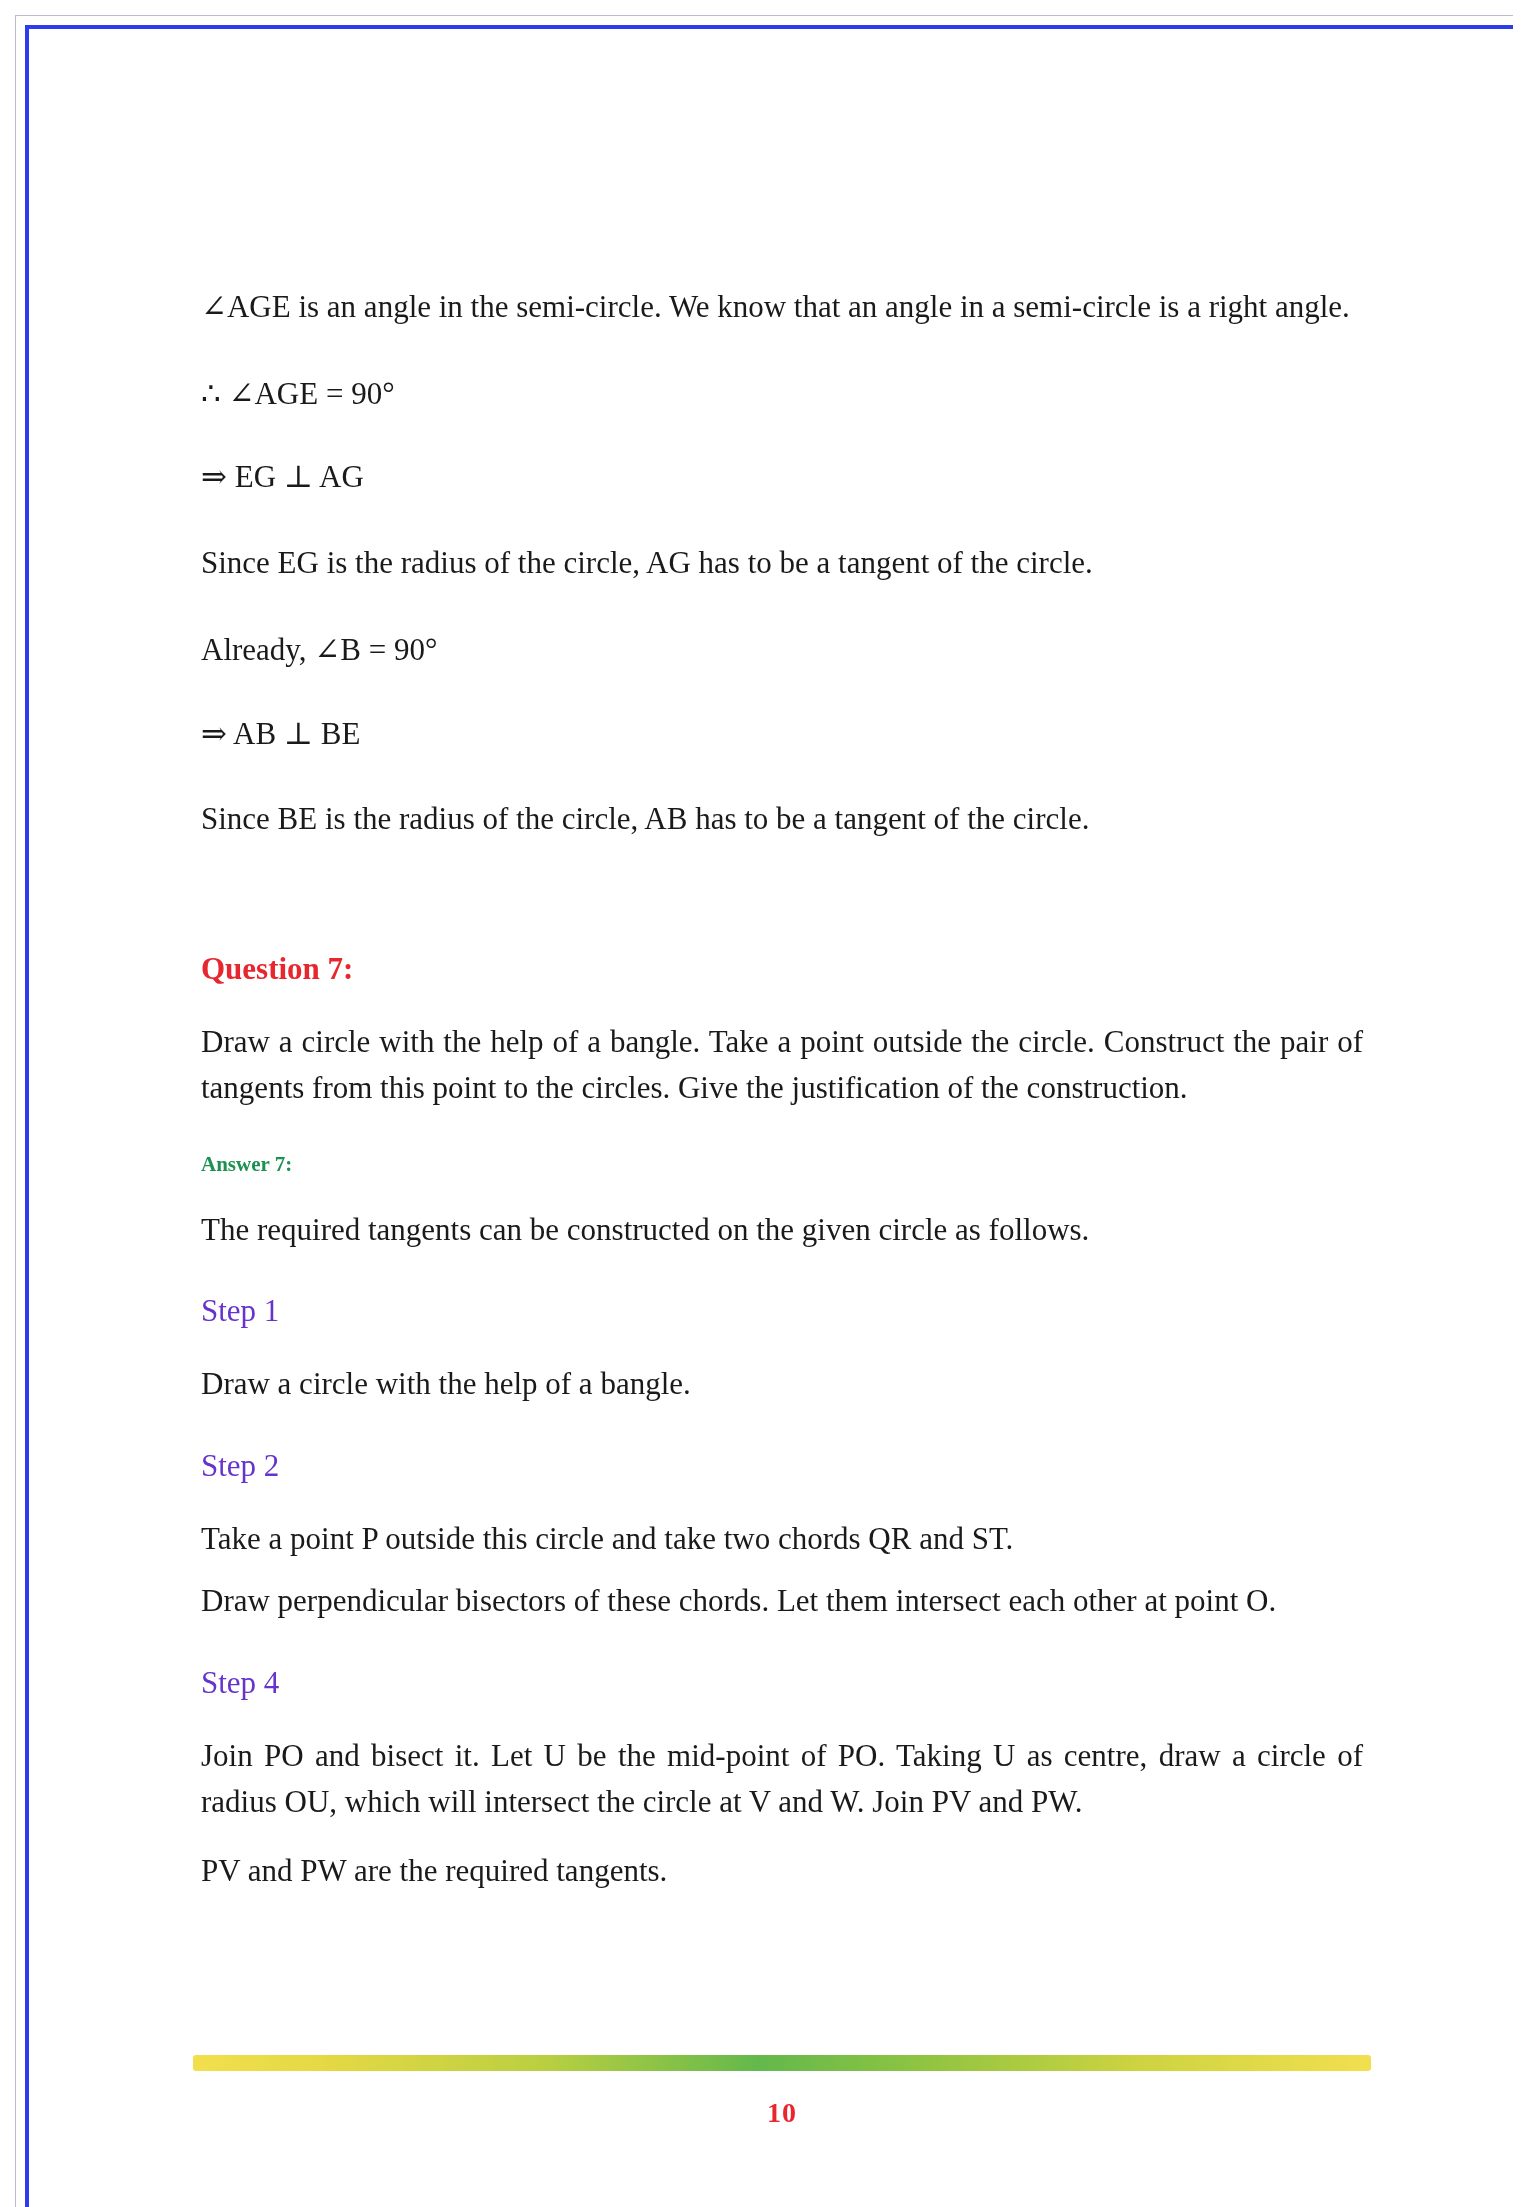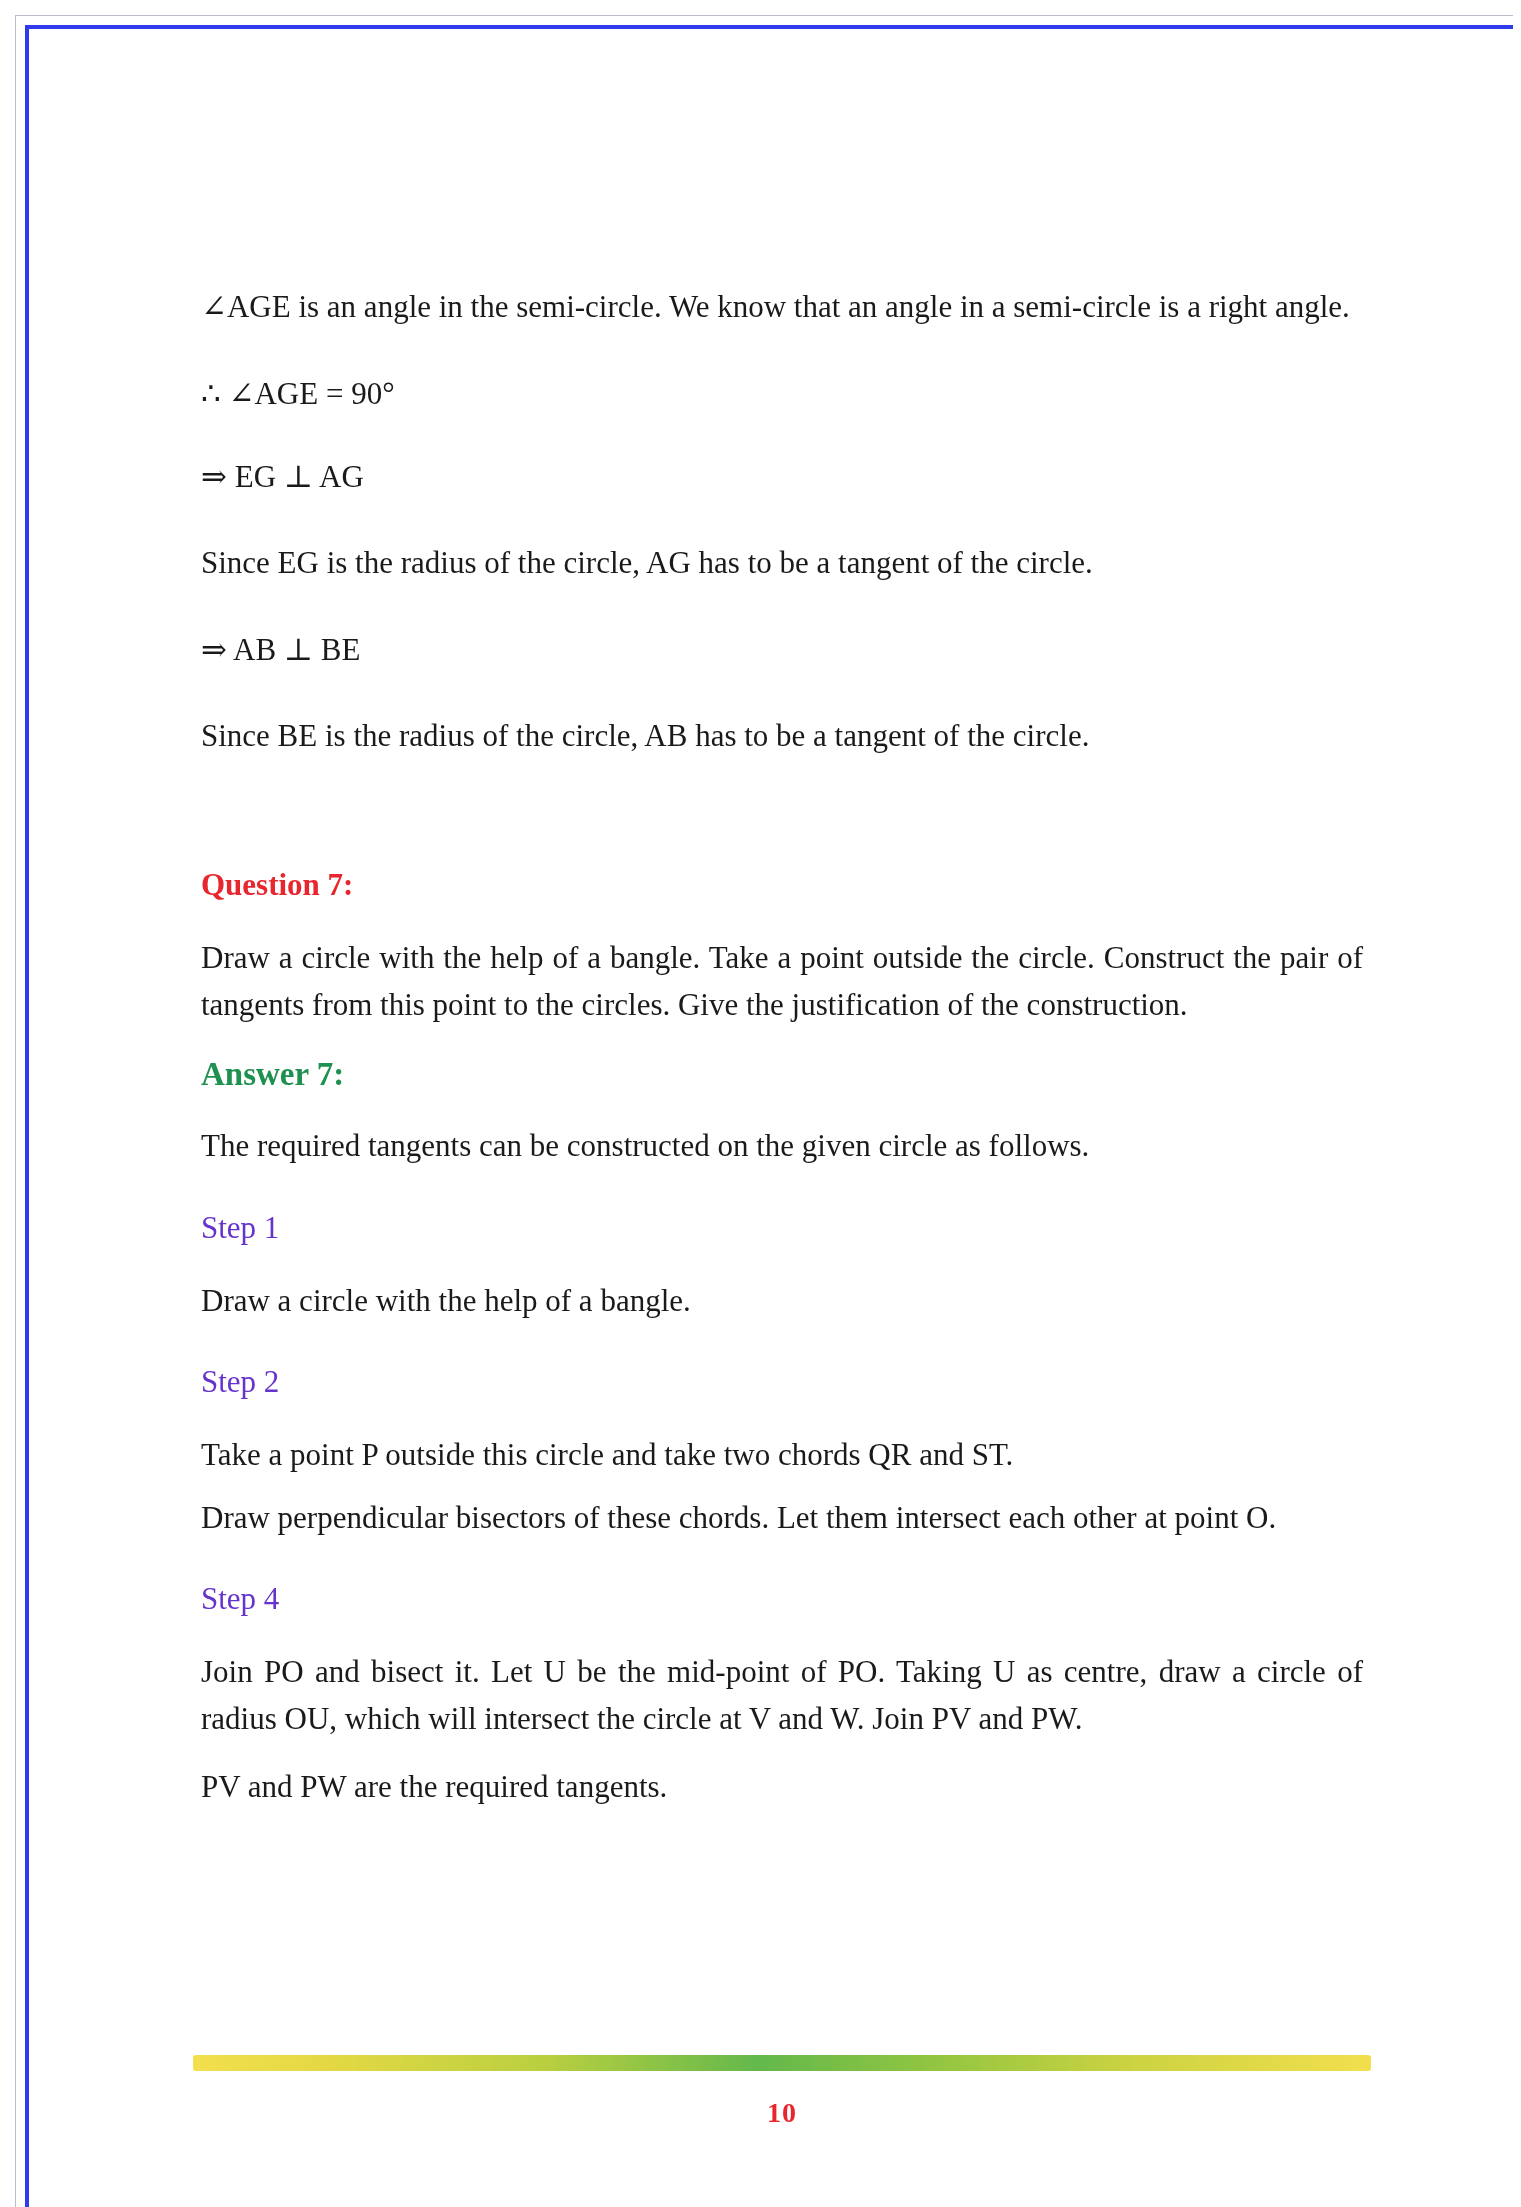--- a/index.html
+++ b/index.html
@@ -47,24 +47,24 @@
     margin:26px 0;
   }
   .gap-large{ height:82px; }
   .q-heading{
     font-size:31px;
     font-weight:bold;
     color:var(--question);
     margin-bottom:16px;
   }
   .a-heading{
-    font-size:33px;
+    font-size:21px;
     font-weight:bold;
     color:var(--answer);
-    margin-top:12px;
+    margin-top:24px;
     margin-bottom:14px;
   }
   .step-heading{
     font-size:31px;
     font-weight:normal;
     color:var(--step);
     margin-top:24px;
     margin-bottom:16px;
   }
   .step-text{
@@ -104,20 +104,21 @@
 
 <div class="page">
   <div class="frame"></div>
 
   <div class="content">
 
     <p class="para">∠AGE is an angle in the semi-circle. We know that an angle in a semi-circle is a right angle.</p>
     <p class="mathline">∴ ∠AGE = 90°</p>
     <p class="mathline">⇒ EG ⊥ AG</p>
     <p class="para">Since EG is the radius of the circle, AG has to be a tangent of the circle.</p>
+    <p class="mathline">Already, ∠B = 90°</p>
     <p class="mathline">⇒ AB ⊥ BE</p>
     <p class="para">Since BE is the radius of the circle, AB has to be a tangent of the circle.</p>
 
     <div class="gap-large"></div>
 
     <h2 class="q-heading">Question 7:</h2>
     <p class="para justify">Draw a circle with the help of a bangle. Take a point outside the circle. Construct the pair of tangents from this point to the circles. Give the justification of the construction.</p>
 
     <h2 class="a-heading">Answer 7:</h2>
     <p class="para">The required tangents can be constructed on the given circle as follows.</p>

